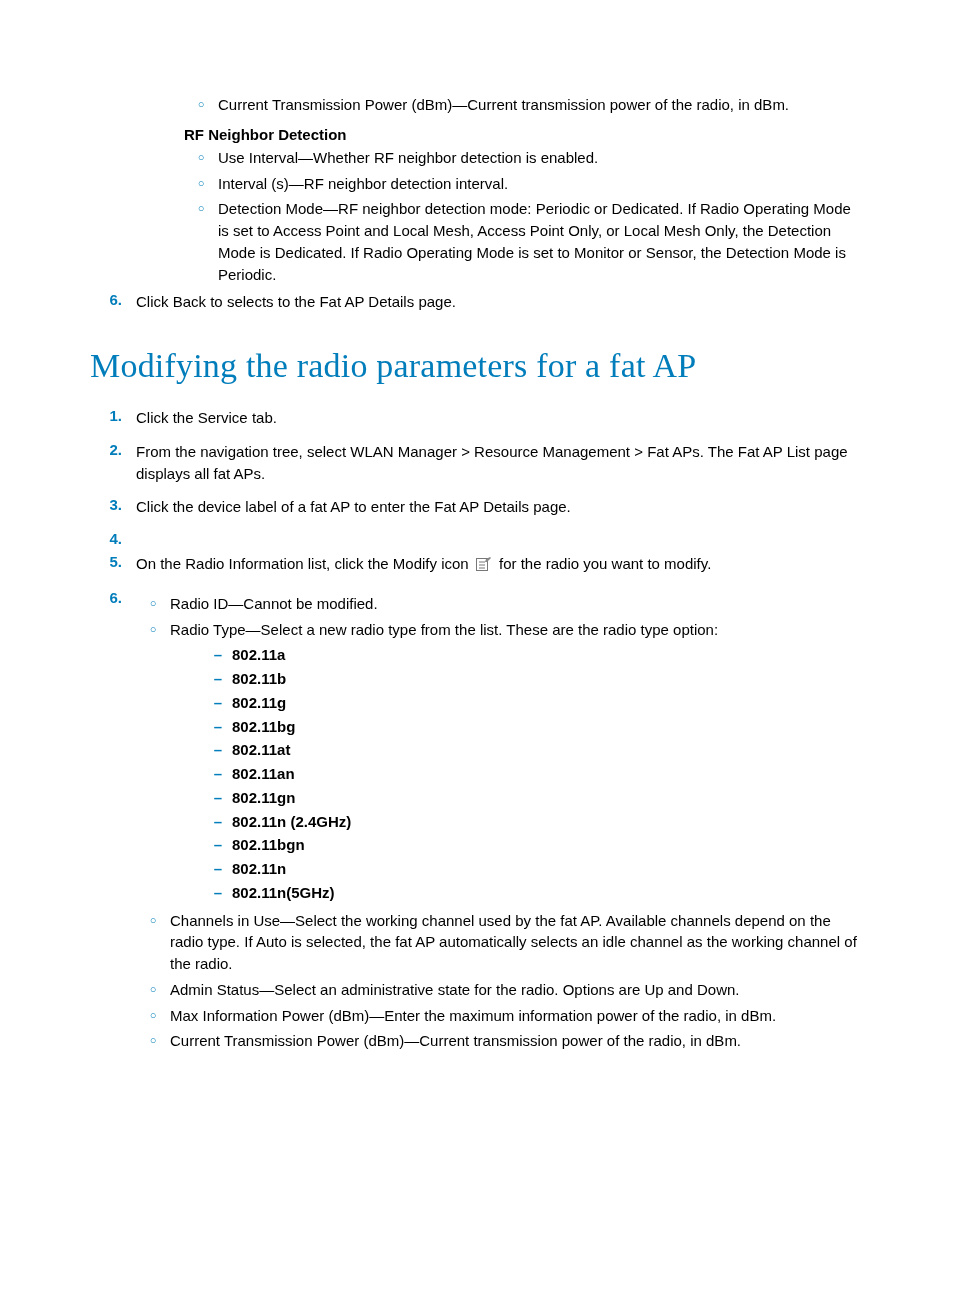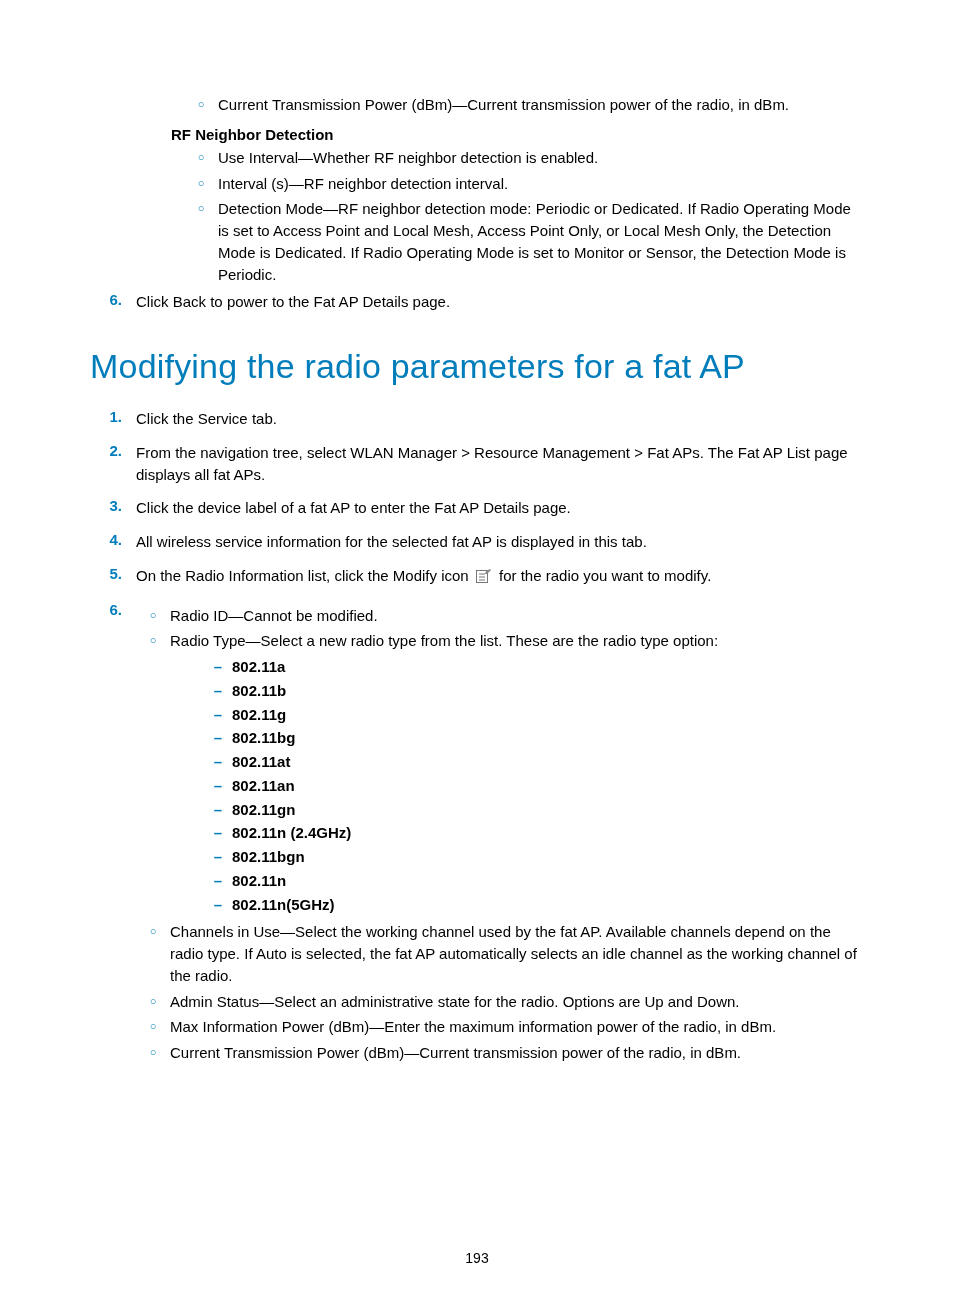--- a/index.html
+++ b/index.html
@@ -11,21 +11,21 @@
     background: #fff;
   }
   .page {
     width: 954px;
     min-height: 1296px;
     box-sizing: border-box;
     padding: 90px 90px 40px 90px;
     position: relative;
   }
   h1.section-heading {
-    font-family: Liberation Sans, sans-serif;
+    font-family: Liberation Serif, serif;
     font-weight: 300;
     font-size: 34px;
     color: #007dba;
     margin: 28px 0 22px 0;
     letter-spacing: 0.2px;
   }
   ol.numbered {
     list-style: none;
     padding: 0;
     margin: 0;
@@ -125,21 +125,21 @@
 
   <div class="sub-indent">
     <ul class="circle-list indent2" style="margin-left:34px;">
       <li>
         <span class="dot">○</span>
         <span class="li-body">
           <span class="b">Current Transmission Power (dBm)</span><span>—Current transmission power of the radio, in dBm.</span>
         </span>
       </li>
     </ul>
-    <div class="rf-head" style="margin-left:21px;">RF Neighbor Detection</div>
+    <div class="rf-head" style="margin-left:34px;">RF Neighbor Detection</div>
     <ul class="circle-list indent2" style="margin-left:34px;">
       <li>
         <span class="dot">○</span>
         <span class="li-body">
           <span class="b">Use Interval</span><span>—Whether RF neighbor detection is enabled.</span>
         </span>
       </li>
       <li>
         <span class="dot">○</span>
         <span class="li-body">
@@ -152,21 +152,21 @@
           <span class="b">Detection Mode</span><span>—RF neighbor detection mode: </span><span class="b">Periodic</span><span> or </span><span class="b">Dedicated</span><span>. If </span><span class="b">Radio Operating Mode</span><span> is set to </span><span class="b">Access Point and Local Mesh</span><span>, </span><span class="b">Access Point Only</span><span>, or </span><span class="b">Local Mesh Only</span><span>, the </span><span class="b">Detection Mode</span><span> is </span><span class="b">Dedicated</span><span>. If </span><span class="b">Radio Operating Mode</span><span> is set to </span><span class="b">Monitor</span><span> or </span><span class="b">Sensor</span><span>, the </span><span class="b">Detection Mode</span><span> is </span><span class="b">Periodic</span><span>.</span>
         </span>
       </li>
     </ul>
   </div>
 
   <ol class="numbered">
     <li>
       <span class="num">6.</span>
       <span class="body">
-        <p><span>Click </span><span class="b">Back</span><span> to power to the </span><span class="b">Fat AP Details</span><span> page.</span></p>
+        <p><span>Click </span><span class="b">Back</span><span> to selects to the </span><span class="b">Fat AP Details</span><span> page.</span></p>
       </span>
     </li>
   </ol>
 
   <h1 class="section-heading">Modifying the radio parameters for a fat AP</h1>
 
   <ol class="numbered">
     <li>
       <span class="num">1.</span>
       <span class="body">
@@ -181,21 +181,20 @@
     </li>
     <li>
       <span class="num">3.</span>
       <span class="body">
         <p><span>Click the device label of a fat AP to enter the </span><span class="b">Fat AP Details</span><span> page.</span></p>
       </span>
     </li>
     <li>
       <span class="num">4.</span>
       <span class="body">
-        <p class="para-sub">All wireless service information for the selected fat AP is displayed in this tab.</p>
       </span>
     </li>
     <li>
       <span class="num">5.</span>
       <span class="body">
         <p>
           <span>On the </span><span class="b">Radio Information</span><span> list, click the </span><span class="b">Modify</span><span> icon </span>
           <span class="modify-icon">
             <svg width="16" height="14" viewBox="0 0 16 14">
                 <rect x="0.5" y="1.5" width="11" height="12" fill="none" stroke="#777"></rect>
@@ -291,14 +290,13 @@
             <span class="dot">○</span>
             <span class="li-body">
               <span class="b">Current Transmission Power (dBm)</span><span>—Current transmission power of the radio, in dBm.</span>
             </span>
           </li>
         </ul>
       </span>
     </li>
   </ol>
 
-  <div class="page-number">193</div>
 </div>
 
 </body></html>

